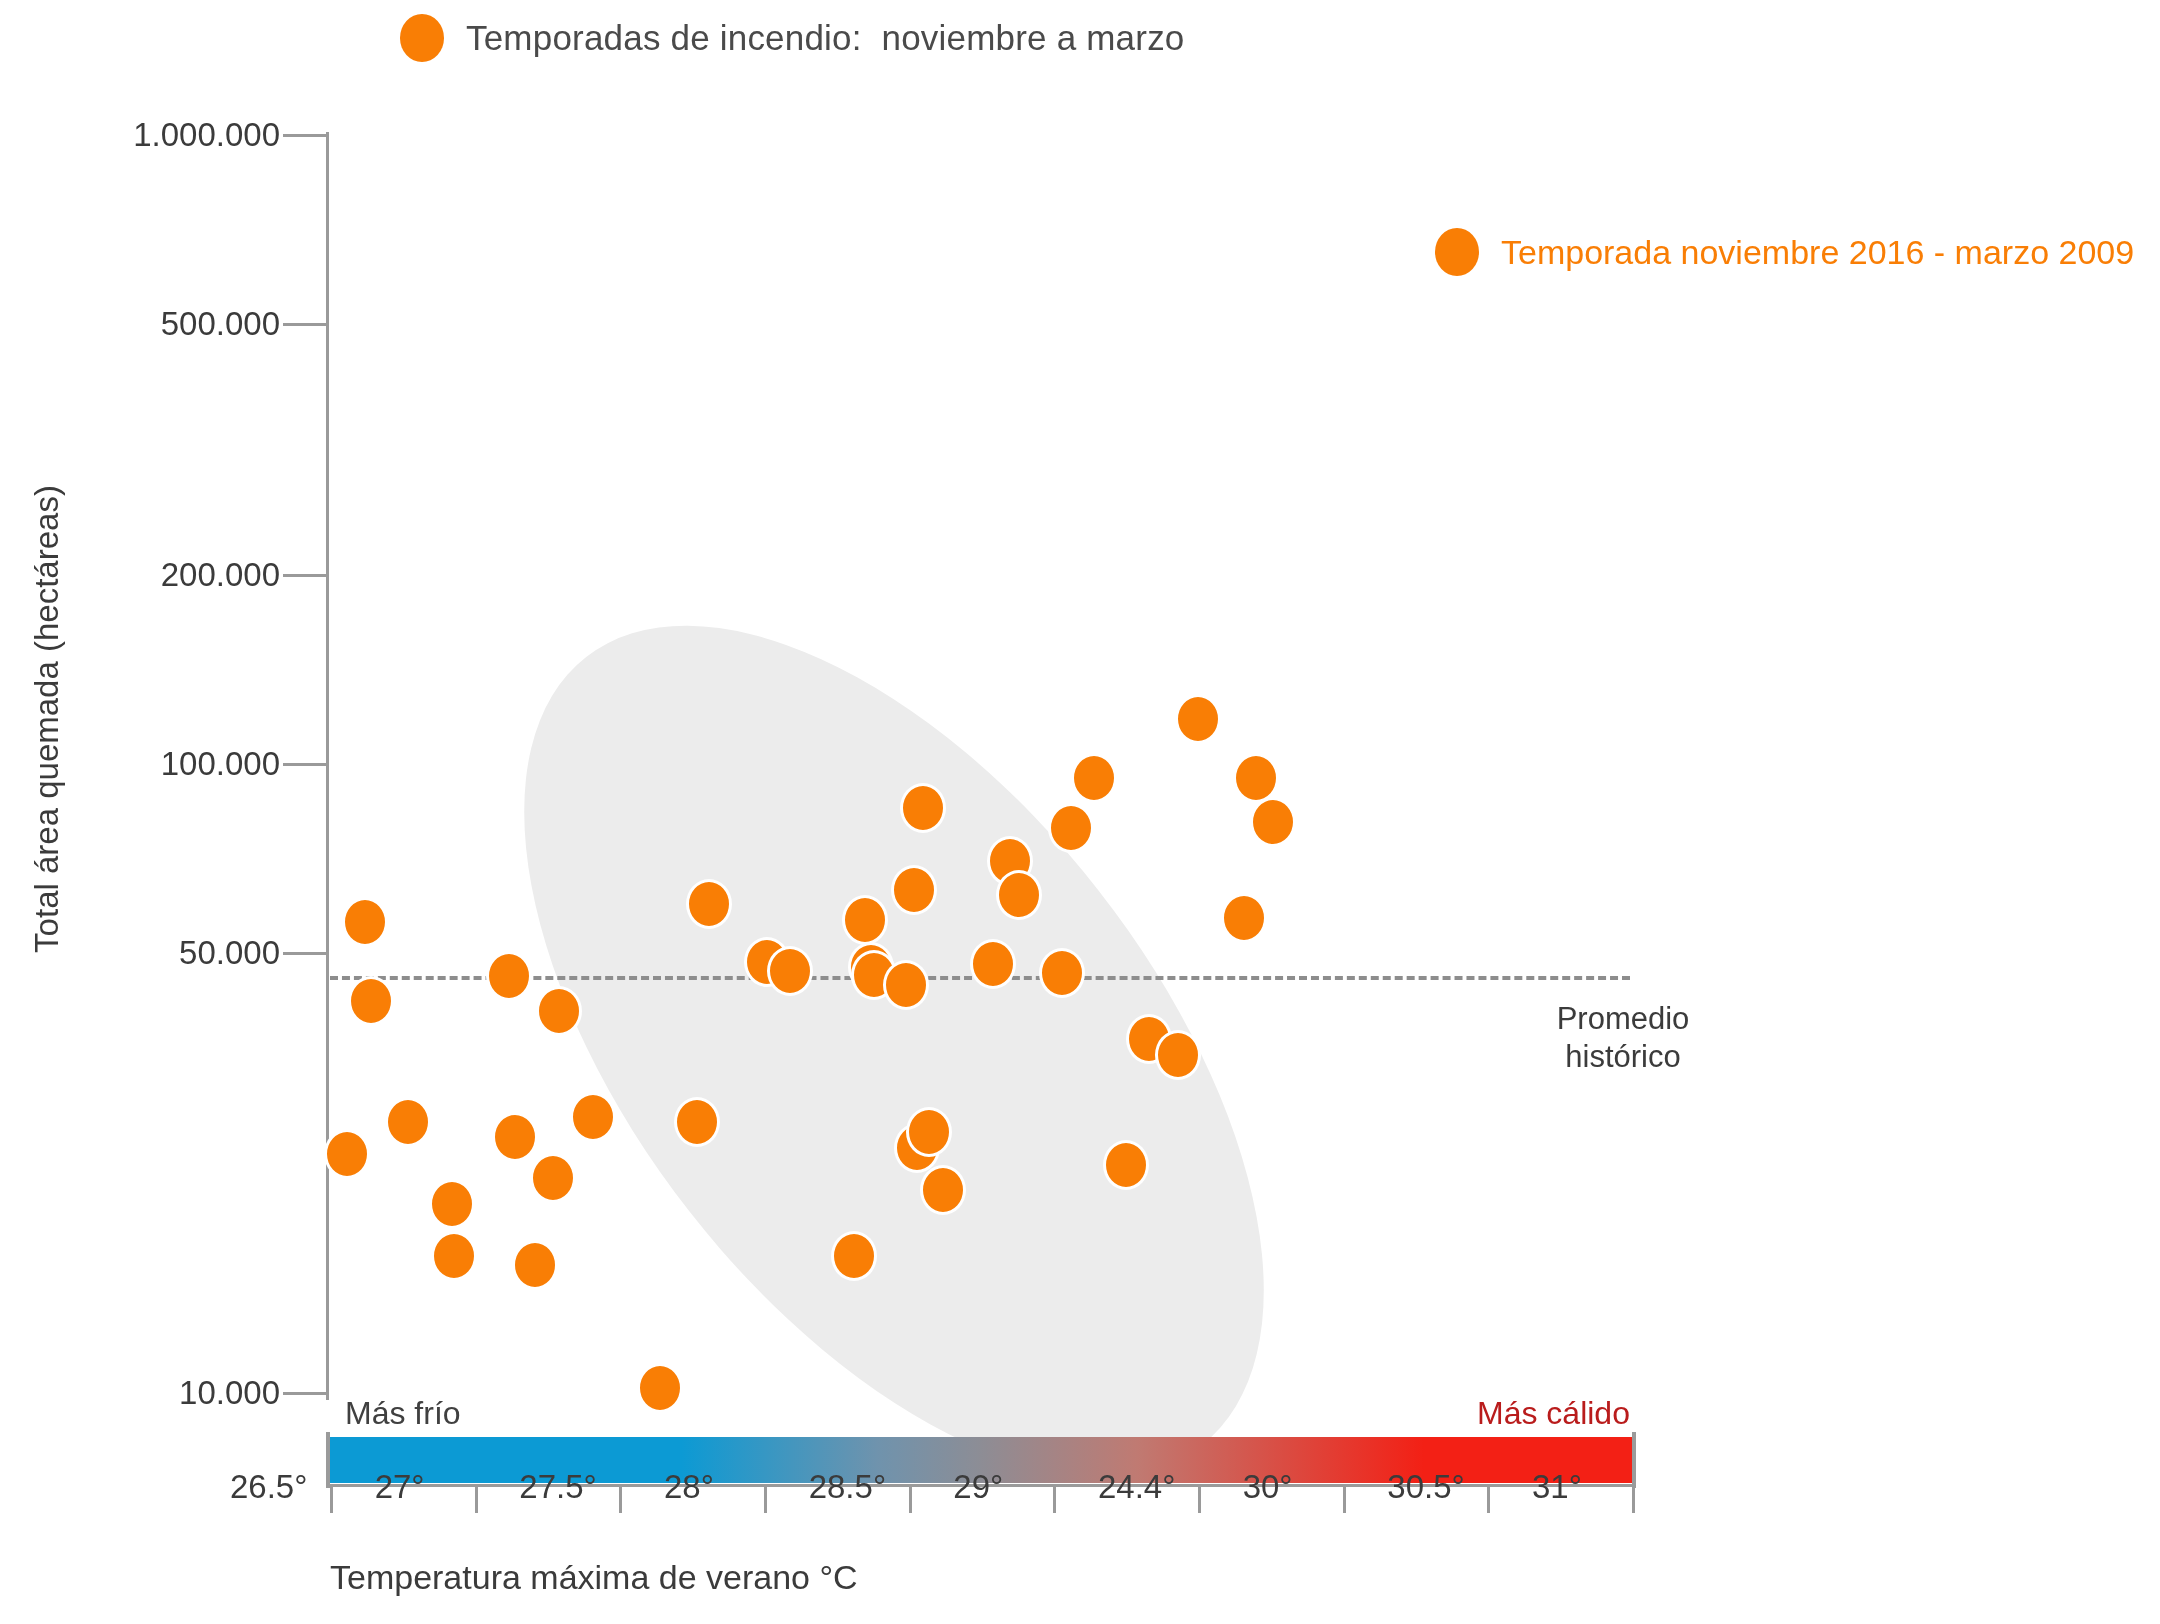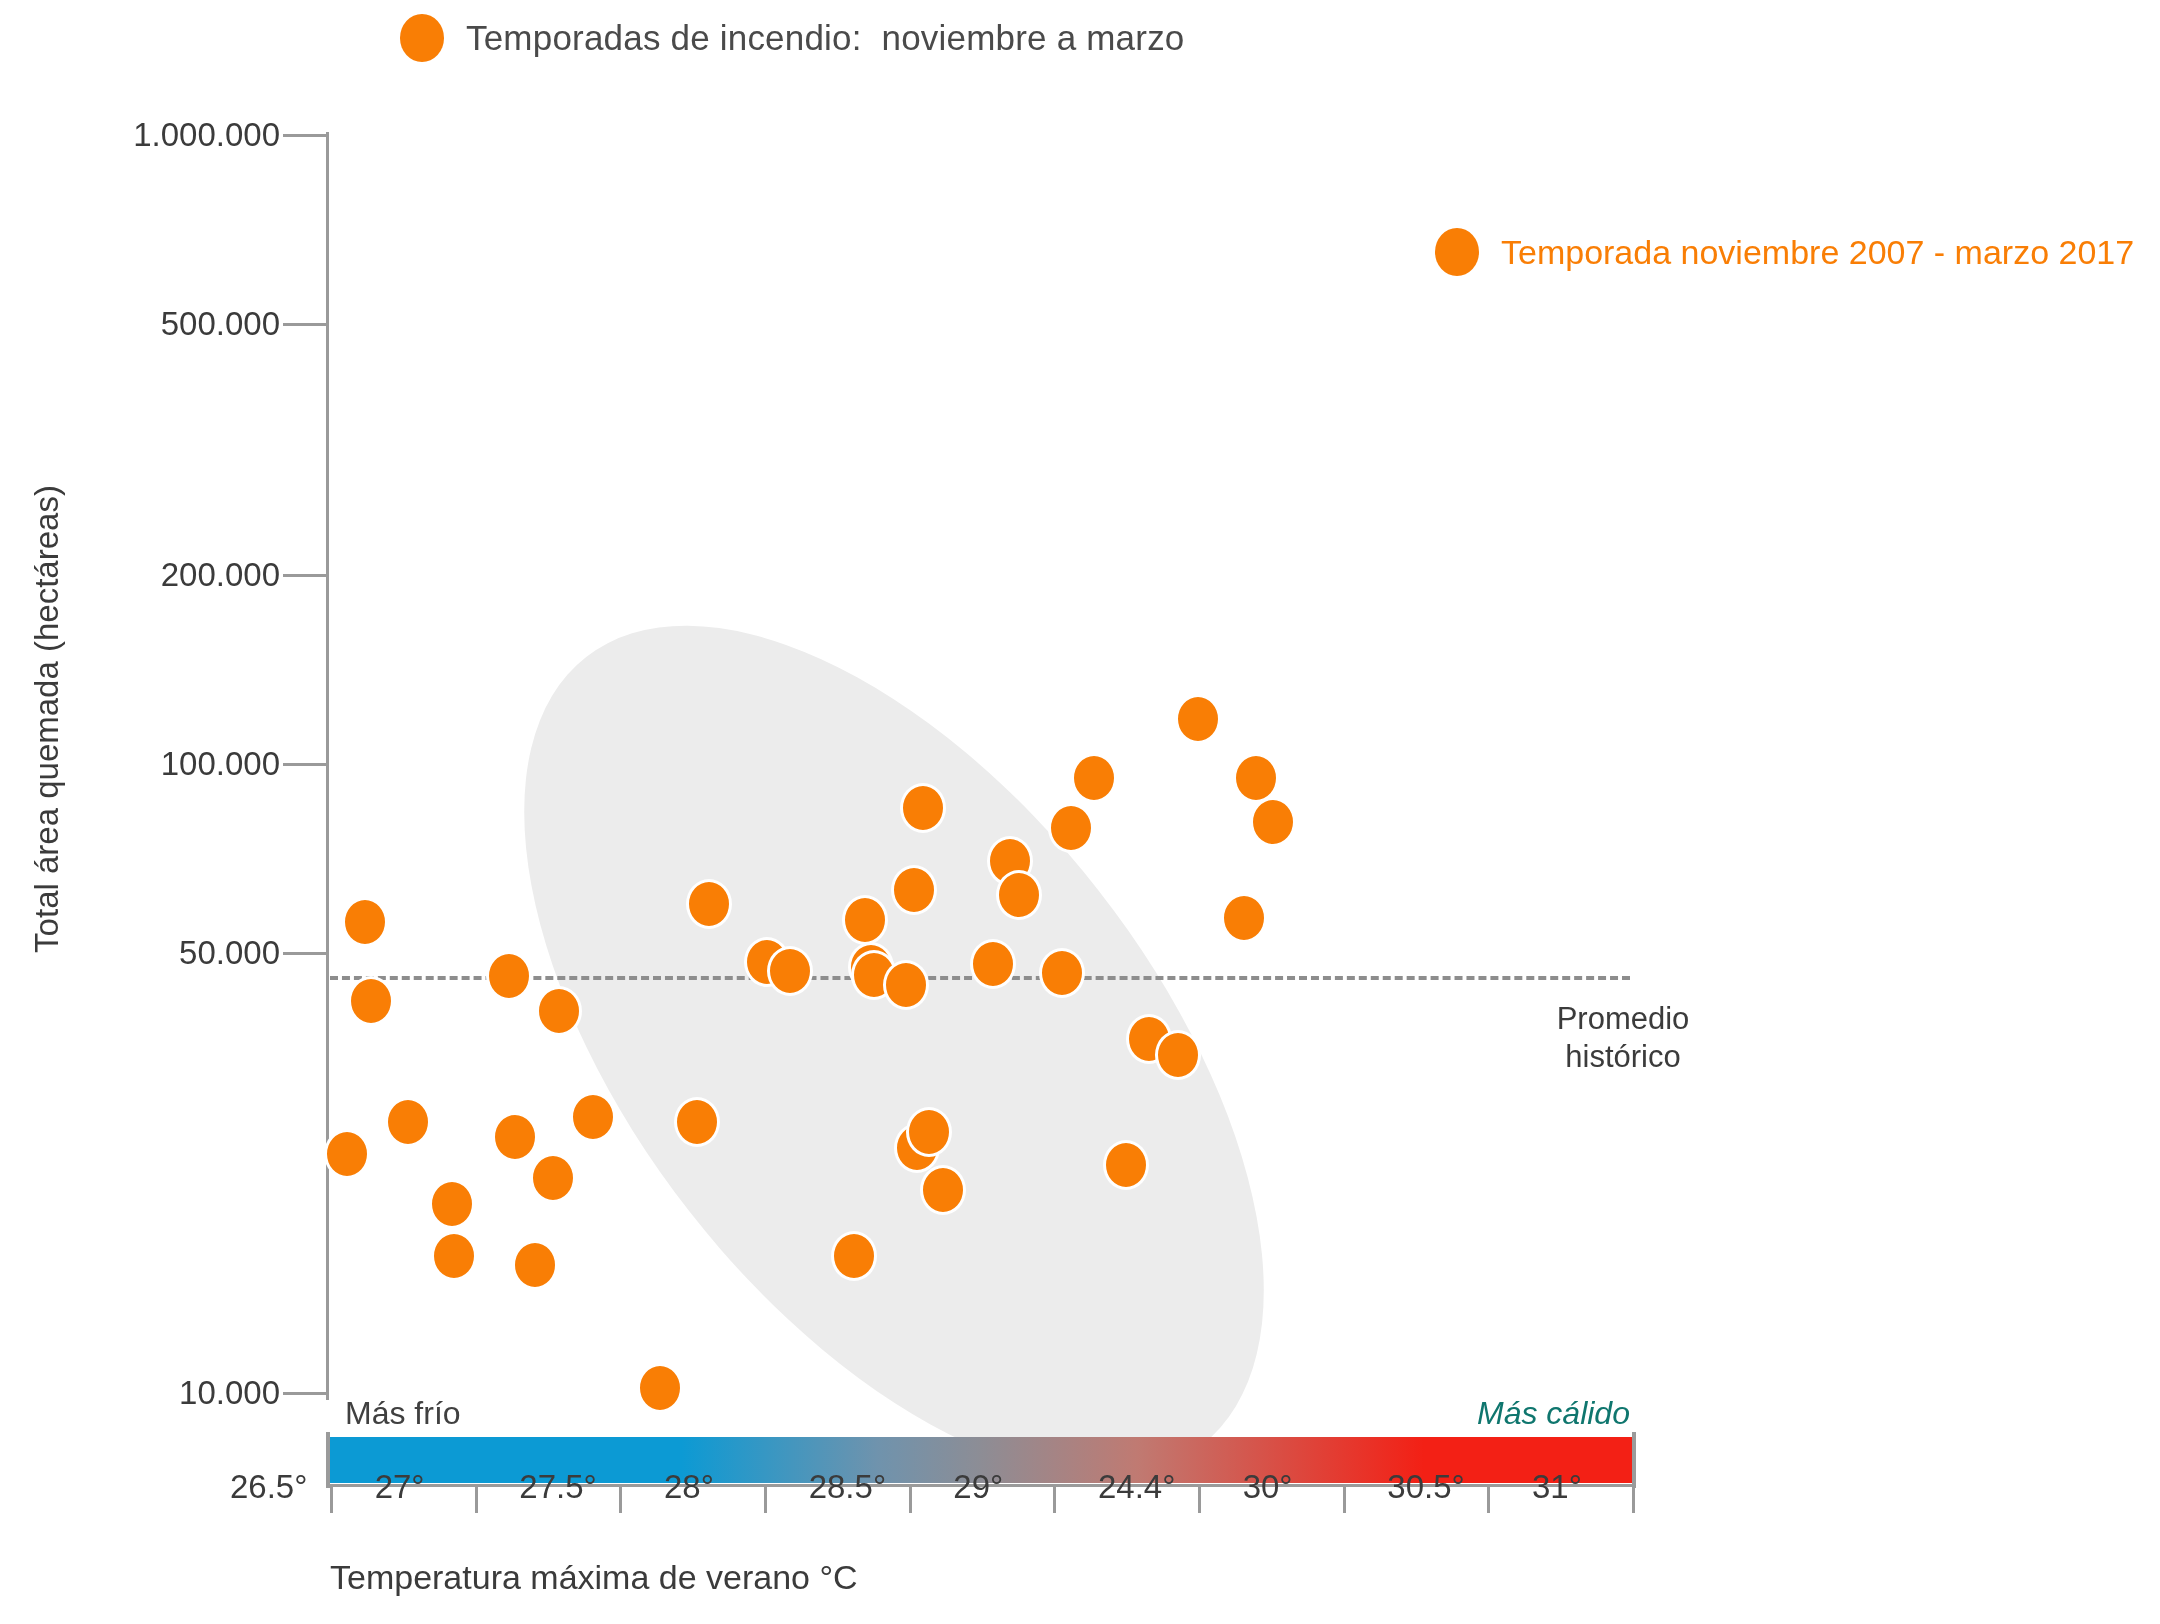--- a/index.html
+++ b/index.html
@@ -41,35 +41,35 @@
 
   
   #cbar{position:absolute;left:330px;top:1437px;width:1302px;height:46px;
         background:linear-gradient(to right,#0C9AD4 0%,#0C9AD4 27%,#6f93ad 42%,#8d8d95 50%,#c07a72 62%,#F32015 84%,#F32015 100%);}
   .cbar-cap{position:absolute;top:1432px;width:4px;height:56px;background:#9a9a9a;}
   .xaxisline{position:absolute;left:330px;top:1484px;width:1304px;height:3px;background:#9a9a9a;}
   .xtick{position:absolute;top:1487px;width:3px;height:26px;background:#9a9a9a;}
   .xtxt{position:absolute;top:1468px;width:200px;text-align:left;font-size:33px;color:#3b3b3b;
         transform:translateX(-50%);}
   .cold{position:absolute;left:345px;top:1395px;font-size:32px;color:#404040;}
-  .warm{position:absolute;left:1477px;top:1395px;font-size:32px;color:#0f766e;font-style:italic;}
+  .warm{position:absolute;left:1477px;top:1395px;font-size:32px;color:#b91c1c;}
 </style>
 </head>
 <body>
 
 <div id="stage">
 
   <div class="legend-top">
     <span class="dot"></span>
     <span class="lbl">Temporadas de incendio:  noviembre a marzo</span>
   </div>
 
   <div class="legend-season">
     <span class="dot"></span>
-    <span class="lbl">Temporada noviembre 2007 - marzo 2017</span>
+    <span class="lbl">Temporada noviembre 2016 - marzo 2009</span>
   </div>
 
   <div class="ylabel">Total área quemada (hectáreas)</div>
   <div class="xlabel">Temperatura máxima de verano °C</div>
 
   <div class="yspine"></div>
   <div id="ylabels">
       <div class="ytick" style="top: 1392px;"></div>
       <div class="ytxt" style="top: 1393px;">10.000</div>
       <div class="ytick" style="top: 952.348px;"></div>

